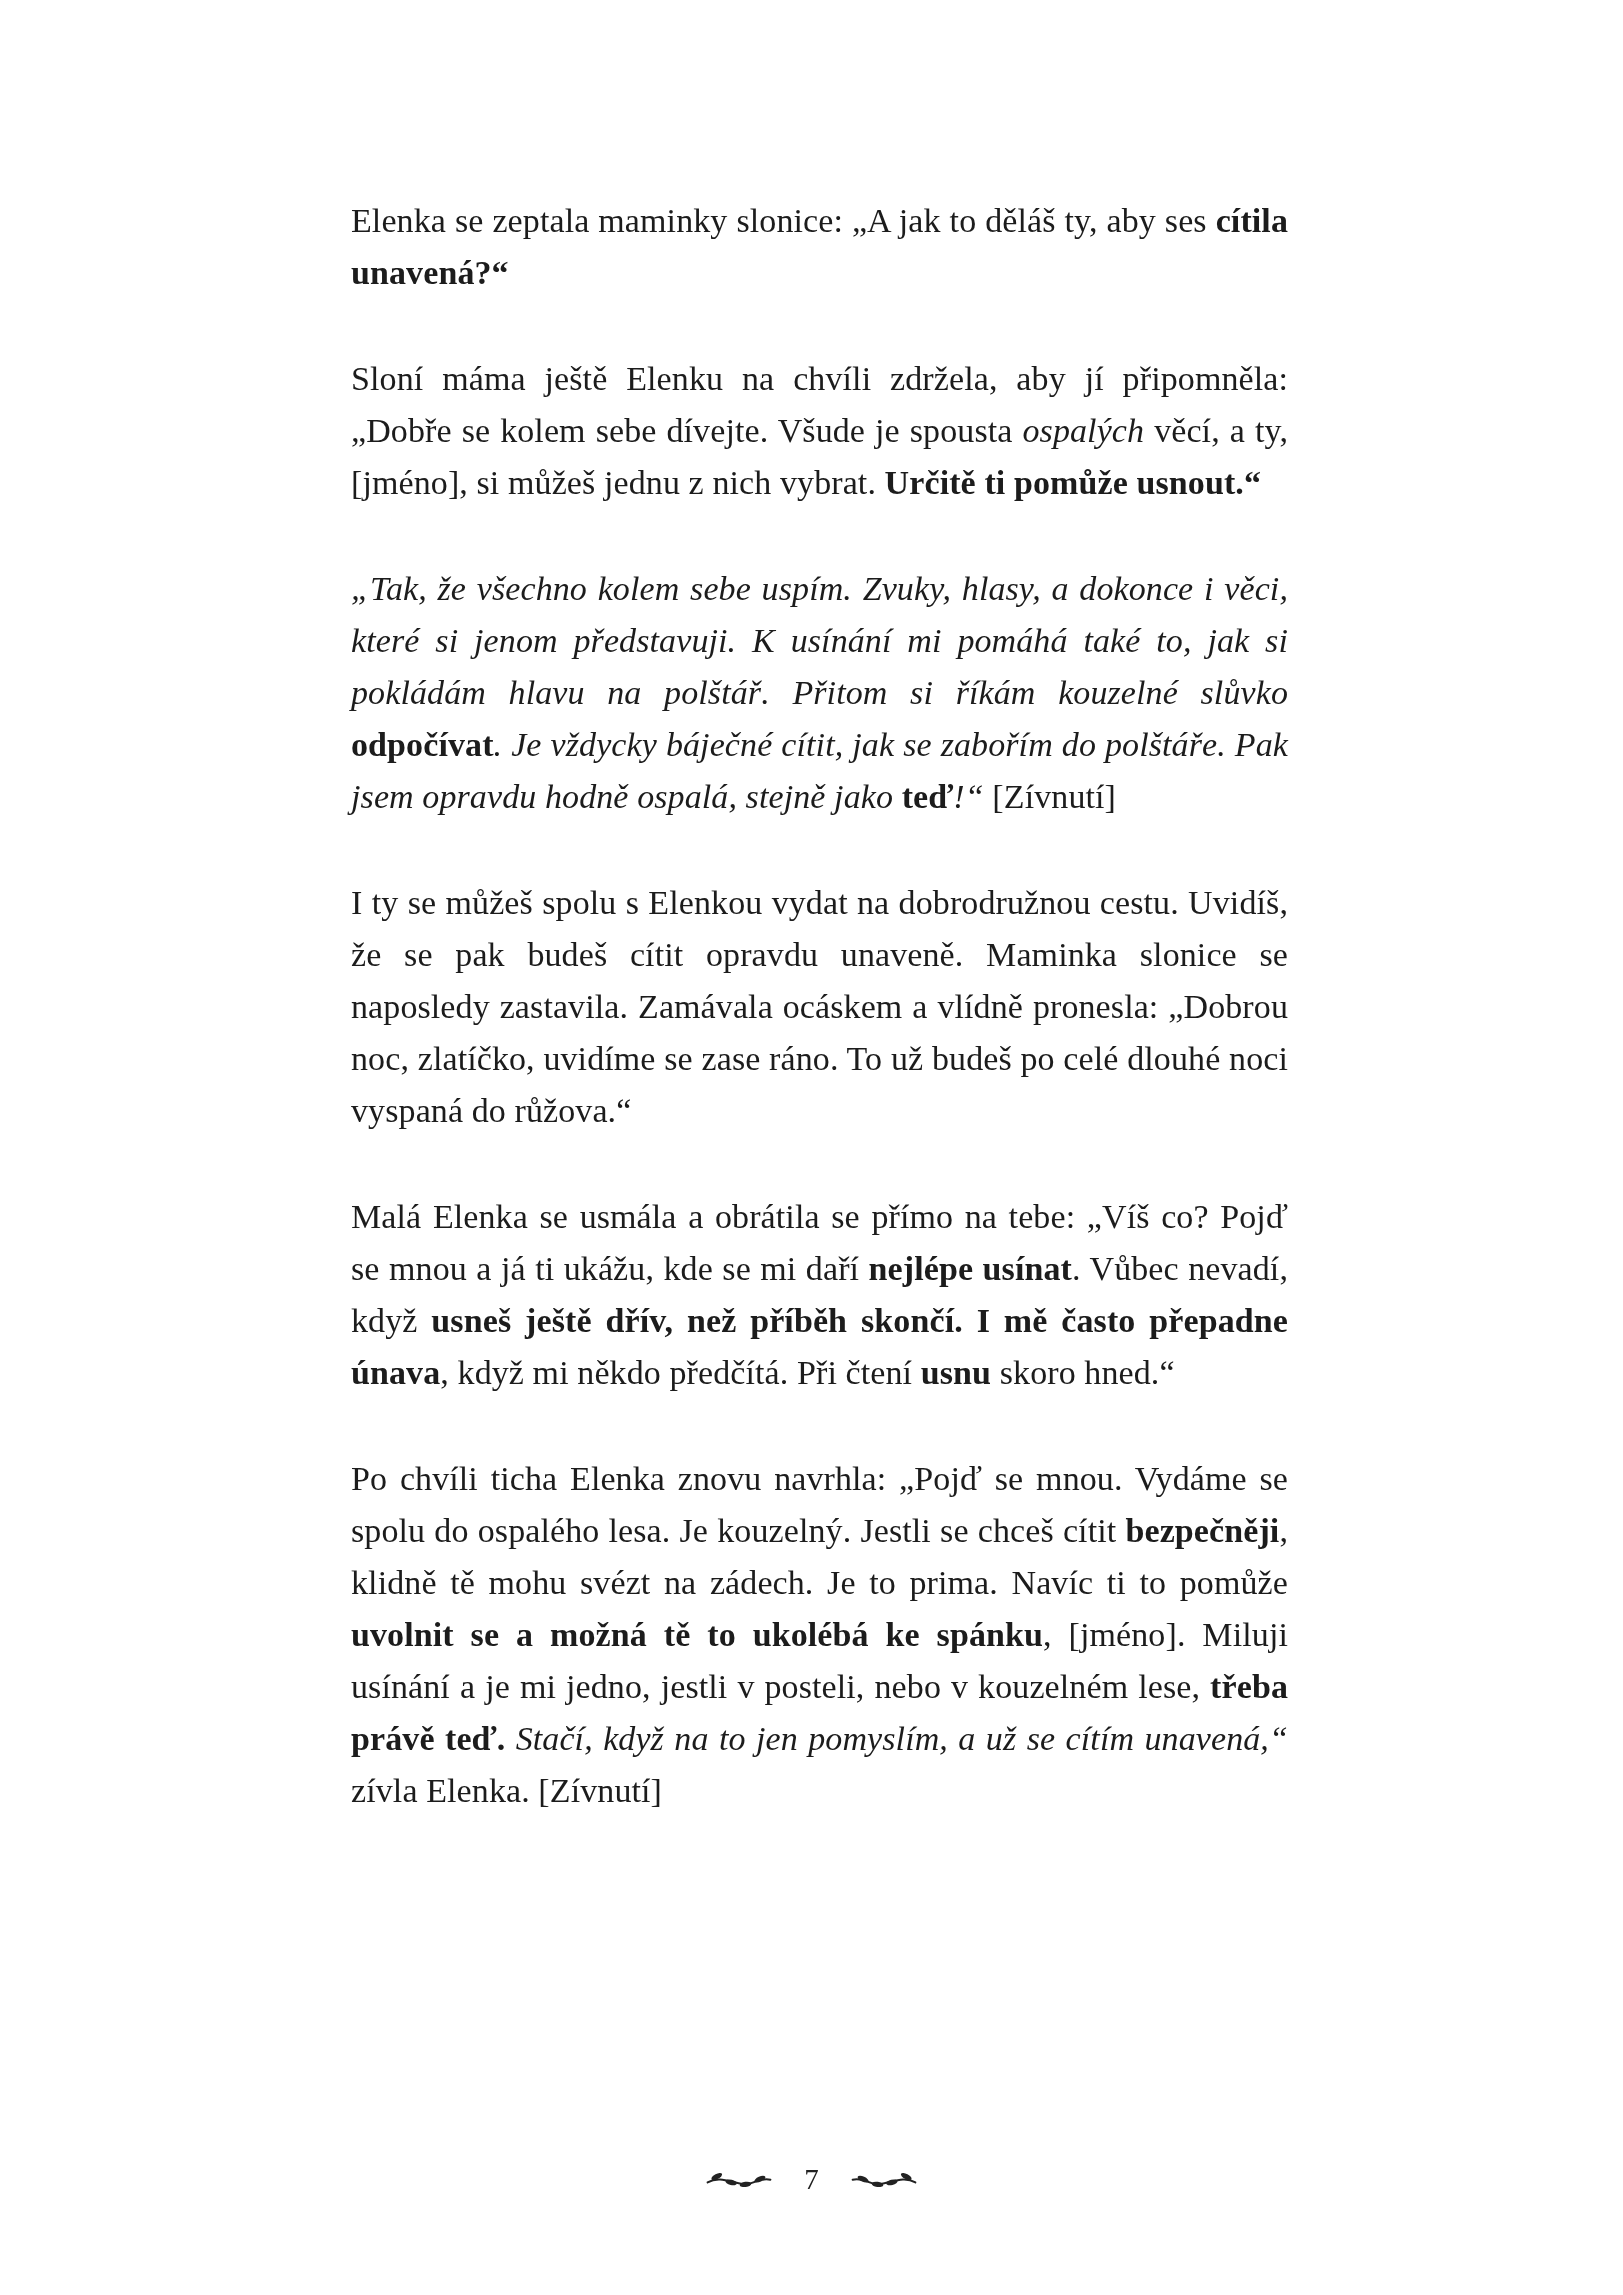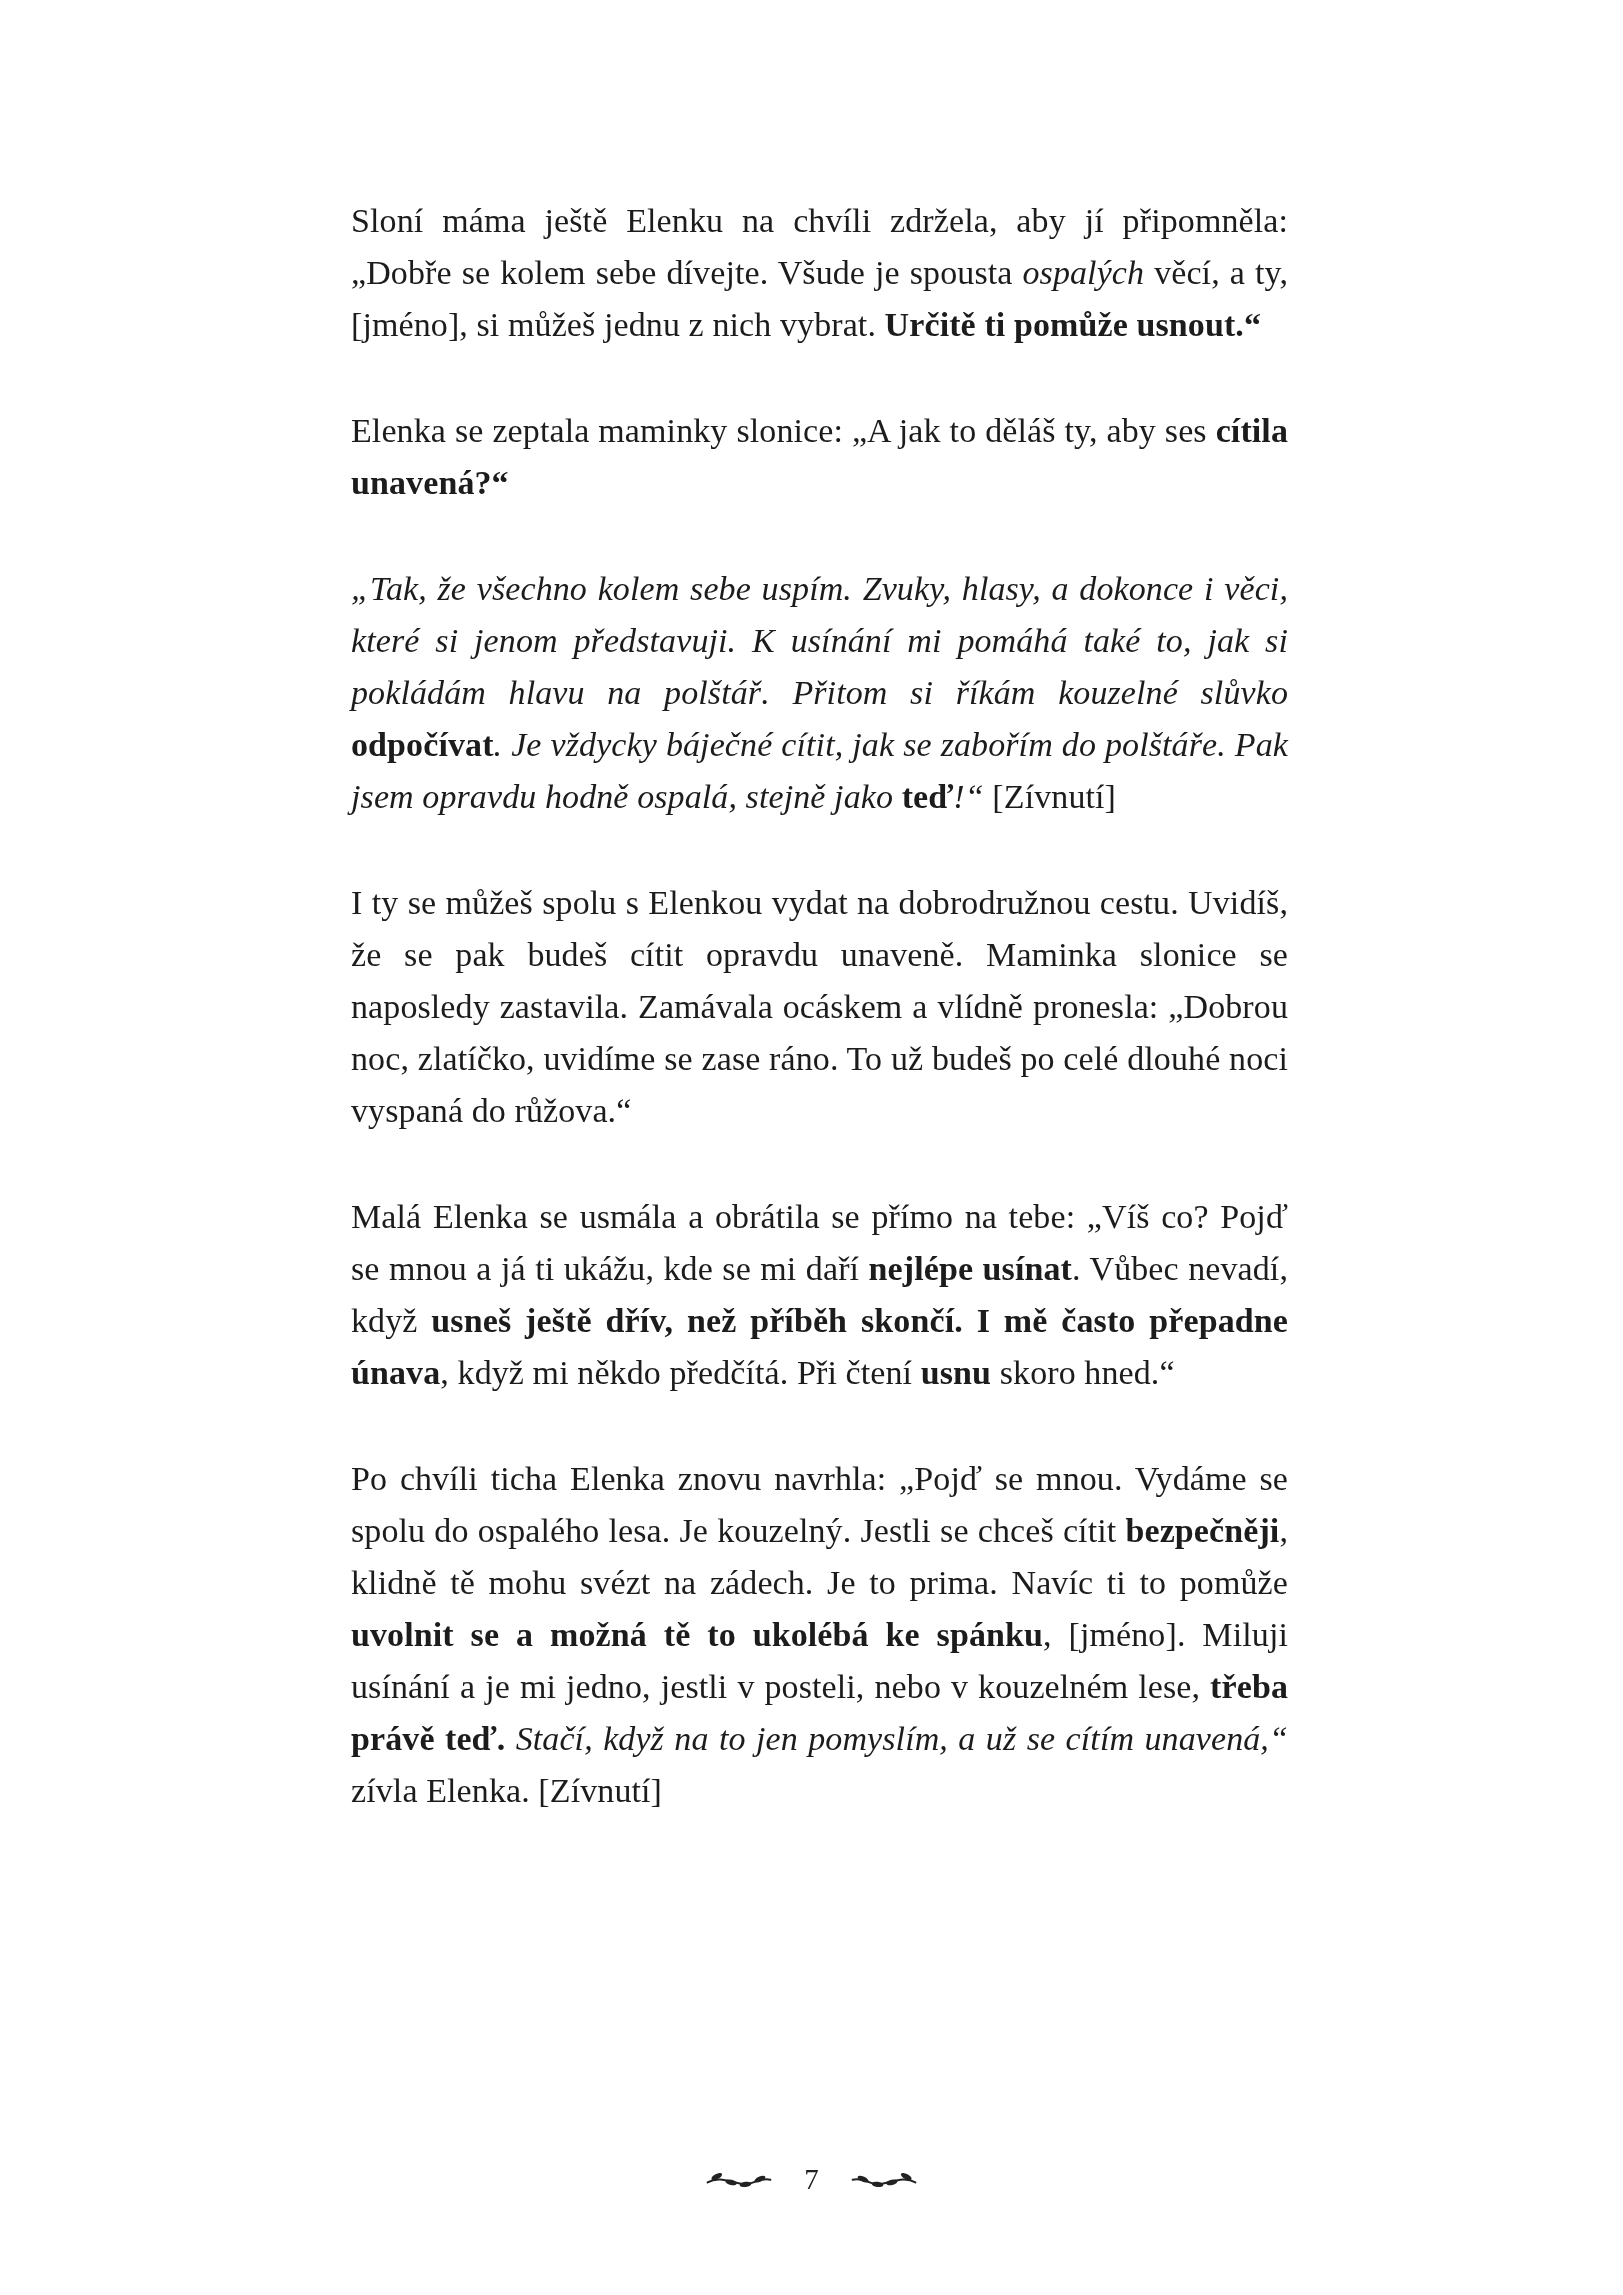--- a/index.html
+++ b/index.html
@@ -53,22 +53,22 @@
   .ornament svg { display: block; }
   .ornament.right { transform: scaleX(-1); }
 </style>
 </head>
 <body>
 
 <main class="page">
 
   <section class="text-block">
 
-  <p class="para"><span class="r">Sloní máma ještě Elenku na chvíli zdržela, aby jí připomněla: „Dobře se kolem sebe dívejte. Všude je spousta </span><span class="i">ospalých</span><span class="r"> věcí, a ty, [jméno], si můžeš jednu z nich vybrat. </span><span class="b">Určitě ti pomůže usnout.“</span></p>
-      <p class="para"><span class="r">Elenka se zeptala maminky slonice: „A jak to děláš ty, aby ses </span><span class="b">cítila unavená?“</span></p>
+  <p class="para"><span class="r">Elenka se zeptala maminky slonice: „A jak to děláš ty, aby ses </span><span class="b">cítila unavená?“</span></p>
+      <p class="para"><span class="r">Sloní máma ještě Elenku na chvíli zdržela, aby jí připomněla: „Dobře se kolem sebe dívejte. Všude je spousta </span><span class="i">ospalých</span><span class="r"> věcí, a ty, [jméno], si můžeš jednu z nich vybrat. </span><span class="b">Určitě ti pomůže usnout.“</span></p>
       <p class="para"><span class="i">„Tak, že všechno kolem sebe uspím. Zvuky, hlasy, a dokonce i věci, které si jenom představuji. K usínání mi pomáhá také to, jak si pokládám hlavu na polštář. Přitom si říkám kouzelné slůvko </span><span class="b">odpočívat</span><span class="i">. Je vždycky báječné cítit, jak se zabořím do polštáře. Pak jsem opravdu hodně ospalá, stejně jako </span><span class="b">teď</span><span class="i">!“</span><span class="r"> [Zívnutí]</span></p>
       <p class="para"><span class="r">I ty se můžeš spolu s Elenkou vydat na dobrodružnou cestu. Uvidíš, že se pak budeš cítit opravdu unaveně. Maminka slonice se naposledy zastavila. Zamávala ocáskem a vlídně pronesla: „Dobrou noc, zlatíčko, uvidíme se zase ráno. To už budeš po celé dlouhé noci vyspaná do růžova.“</span></p>
       <p class="para"><span class="r">Malá Elenka se usmála a obrátila se přímo na tebe: „Víš co? Pojď se mnou a já ti ukážu, kde se mi daří </span><span class="b">nejlépe usínat</span><span class="r">. Vůbec nevadí, když </span><span class="b">usneš ještě dřív, než příběh skončí. I mě často přepadne únava</span><span class="r">, když mi někdo předčítá. Při čtení </span><span class="b">usnu</span><span class="r"> skoro hned.“</span></p>
       <p class="para"><span class="r">Po chvíli ticha Elenka znovu navrhla: „Pojď se mnou. Vydáme se spolu do ospalého lesa. Je kouzelný. Jestli se chceš cítit </span><span class="b">bezpečněji</span><span class="r">, klidně tě mohu svézt na zádech. Je to prima. Navíc ti to pomůže </span><span class="b">uvolnit se a možná tě to ukolébá ke spánku</span><span class="r">, [jméno]. Miluji usínání a je mi jedno, jestli v posteli, nebo v kouzelném lese, </span><span class="b">třeba právě teď.</span><span class="r"> </span><span class="i">Stačí, když na to jen pomyslím, a už se cítím unavená,“</span><span class="r"> zívla Elenka. [Zívnutí]</span></p>
     </section>
 
   <footer class="footer">
     <span class="ornament left">
       <svg width="68" height="23.6" viewBox="0 0 104 36" aria-hidden="true">
         <path d="M4 22 C 28 8, 52 32, 74 22 C 86 17, 94 16, 100 18" fill="none" stroke="#222222" stroke-width="3" stroke-linecap="round"></path>

